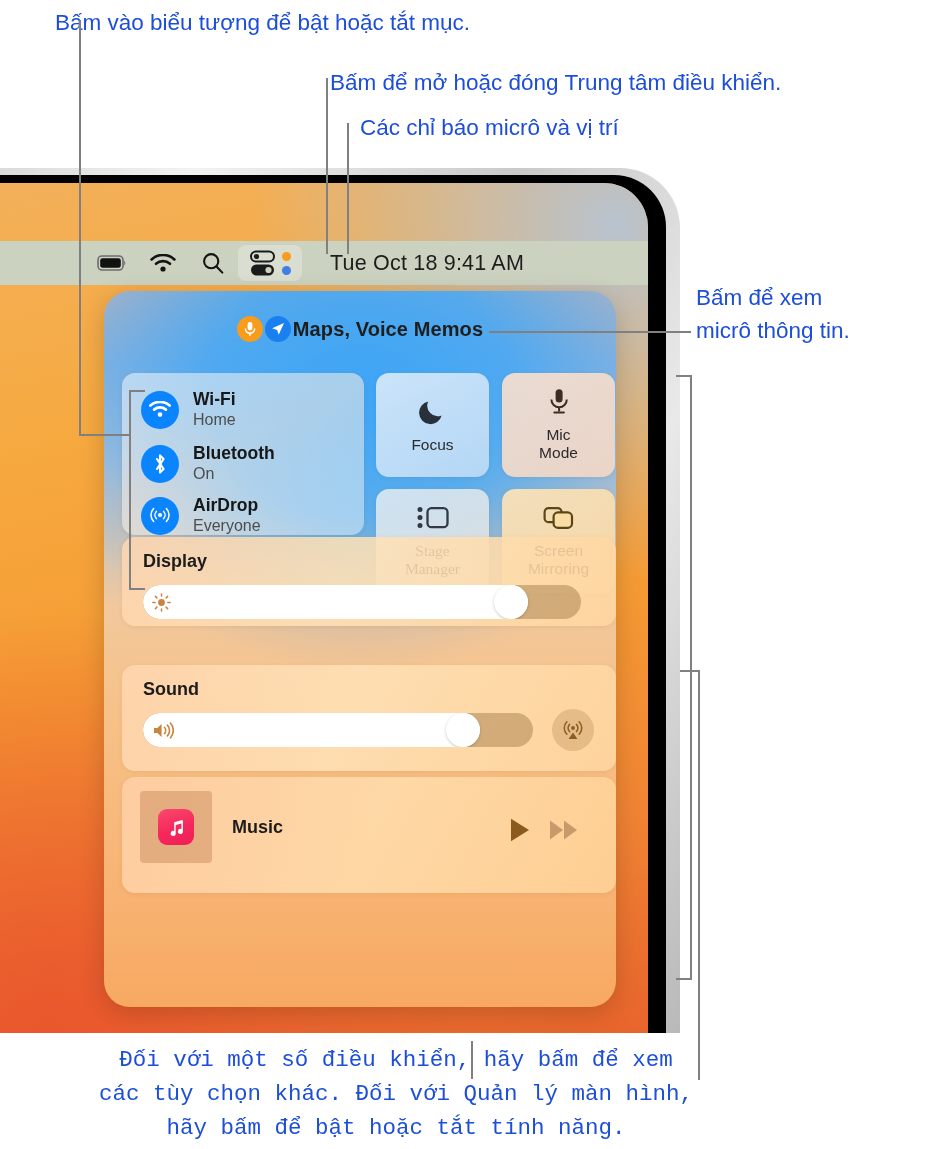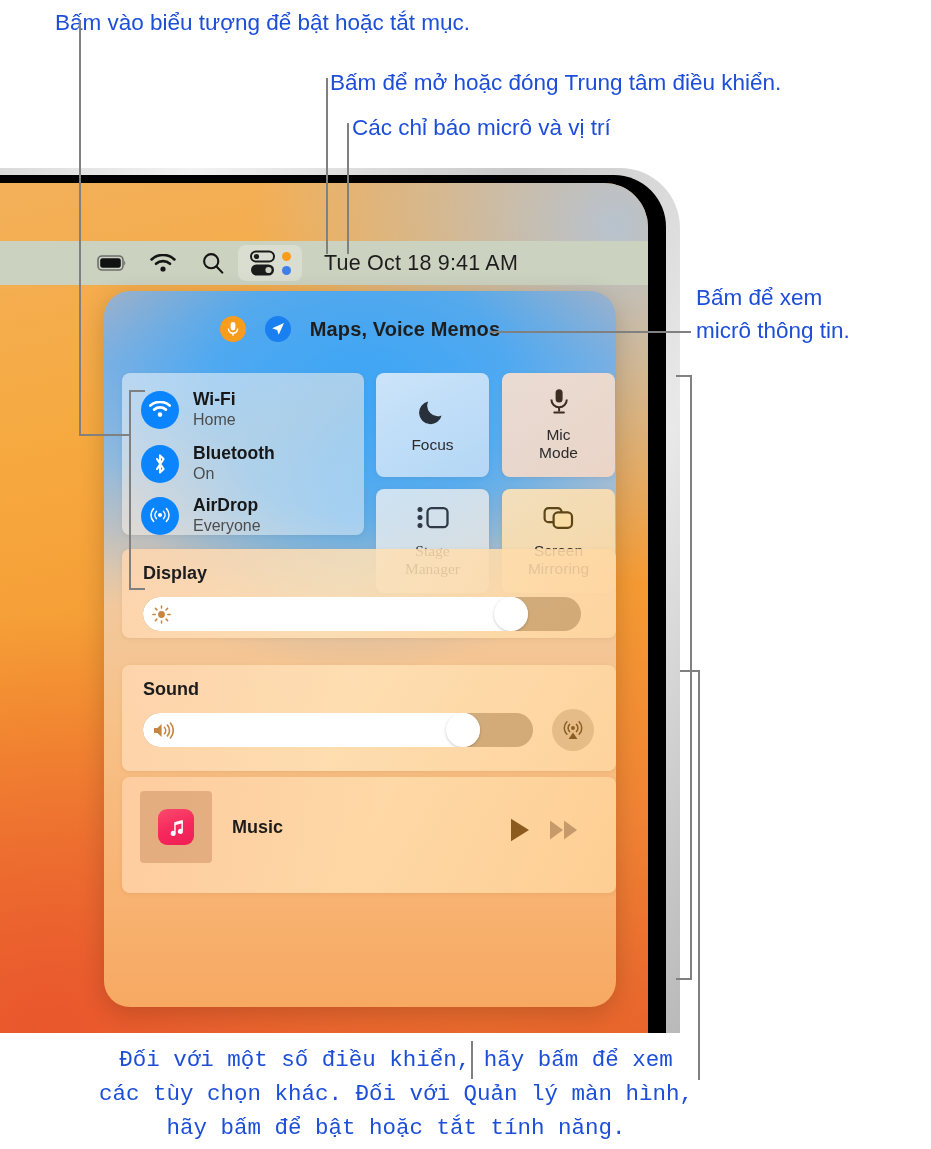--- a/index.html
+++ b/index.html
@@ -9,21 +9,21 @@
     -webkit-font-smoothing:antialiased;
   }
 
   
   .anno{
     position:absolute;color:#1d4ed8;font-size:22.5px;line-height:30px;
     font-family:"Liberation Sans","DejaVu Sans",sans-serif;white-space:pre;
   }
   #anno-top-1{left:55px;top:8px;}
   #anno-top-2{left:330px;top:68px;}
-  #anno-top-3{left:352px;top:113px;}
+  #anno-top-3{left:360px;top:113px;}
   #anno-right{left:696px;top:281px;line-height:33px;}
   #anno-bottom{left:96px;top:1043px;text-align:center;width:600px;line-height:34px;white-space:normal;font-family:Liberation Mono, monospace;}
 
   
   .lline{position:absolute;background:#808080;}
 
   
   #laptop{
     position:absolute;left:-20px;top:168px;width:700px;height:865px;
     background:linear-gradient(120deg,#d8d8d8 0%,#f2f2f2 18%,#c9c9c9 45%,#e9e9e9 70%,#b9b9b9 100%);
@@ -51,46 +51,46 @@
     position:absolute;left:0;top:58px;width:668px;height:44px;
     background:#ccd2c0;display:flex;align-items:center;
   }
   .mb-item{display:flex;align-items:center;justify-content:center;height:44px;}
   #mb-spacer{width:106px;}
   #mb-cc{
     width:64px;height:36px;margin-top:0;border-radius:8px;background:rgba(255,255,255,0.28);
     display:flex;align-items:center;justify-content:center;gap:7px;
   }
   #mb-clock{
-    font-size:21.5px;color:#1d1d1d;margin-left:22px;letter-spacing:.2px;
+    font-size:21.5px;color:#1d1d1d;margin-left:28px;letter-spacing:.2px;
     font-family:"Liberation Sans","DejaVu Sans",sans-serif;
   }
 
   
   #cc{
     position:absolute;left:124px;top:108px;width:512px;height:716px;
     border-radius:26px;overflow:hidden;
     background:
       radial-gradient(85% 52% at 50% 14%, #3ea5f5 0%, rgba(62,165,245,0.75) 34%, rgba(120,160,205,0.18) 62%, rgba(255,255,255,0) 75%),
       linear-gradient(180deg,#9fb4cc 0%, #7fb4e6 10%, #9cc0df 24%, #f2c89c 44%, #f7c187 60%, #f8b678 78%, #f7a962 100%);
     box-shadow:0 6px 26px rgba(0,0,0,.18);
   }
   #cc-header{
     position:absolute;left:0;top:0;width:512px;height:76px;
-    display:flex;align-items:center;justify-content:center;gap:19px;
+    display:flex;align-items:center;justify-content:center;gap:2px;
   }
   #cc-header .hdr-label{
     font-size:20px;font-weight:bold;color:#1e1e1e;letter-spacing:.1px;
   }
   .badge{width:26px;height:26px;border-radius:50%;display:flex;align-items:center;justify-content:center;}
   #mic-badge{background:#f79c1c;}
   #loc-badge{background:#1a80f0;}
 
   
-  .tile{border-radius:8px;position:absolute;box-shadow:0 1px 4px rgba(120,80,40,.10);}
+  .tile{border-radius:13px;position:absolute;box-shadow:0 1px 4px rgba(120,80,40,.10);}
 
   
   #grp-conn{
     left:18px;top:82px;width:242px;height:162px;
     background:linear-gradient(155deg,rgba(255,255,255,.50) 0%,rgba(255,240,226,.55) 45%,rgba(255,255,255,.42) 100%);
   }
   .conn-row{position:absolute;left:19px;display:flex;align-items:center;gap:14px;}
   .cicon{width:38px;height:38px;border-radius:50%;background:#0a84ff;display:flex;align-items:center;justify-content:center;flex:0 0 auto;}
   .ctext .t1{font-size:17.5px;font-weight:bold;color:#171717;line-height:20px;}
   .ctext .t2{font-size:16px;color:#4d4d4d;line-height:20px;margin-top:1px;}
@@ -98,21 +98,21 @@
   
   .sq{width:113px;height:104px;display:flex;flex-direction:column;align-items:center;justify-content:center;}
   .sq .lbl{font-size:15.5px;color:#2b2b2b;line-height:18px;text-align:center;margin-top:7px;}
   #tile-focus{left:272px;top:82px;background:linear-gradient(150deg,rgba(215,233,250,.92),rgba(196,222,246,.85));}
   #tile-mic{left:398px;top:82px;background:linear-gradient(150deg,rgba(244,223,209,.94),rgba(247,216,196,.88));}
   #tile-stage{left:272px;top:198px;background:linear-gradient(150deg,rgba(216,231,243,.92),rgba(226,226,222,.88));font-family:Liberation Serif, serif;}
   #tile-mirror{left:398px;top:198px;background:linear-gradient(150deg,rgba(250,226,186,.94),rgba(250,216,163,.9));}
 
   
   .scard{left:18px;width:494px;background:linear-gradient(110deg,rgba(255,214,176,.85) 0%,rgba(255,226,183,.85) 45%,rgba(255,214,160,.88) 100%);}
-  #card-display{top:258px;height:89px;}
+  #card-display{top:246px;height:89px;}
   #card-sound{top:374px;height:106px;}
   .scard .hd{position:absolute;left:21px;top:14px;font-size:18px;font-weight:bold;color:#1c1c1c;}
   .slider{
     position:absolute;left:21px;top:48px;height:34px;border-radius:17px;
     background:rgba(150,110,60,.42);overflow:hidden;
   }
   .slider .fill{position:absolute;left:0;top:0;height:34px;background:#ffffff;border-radius:17px;}
   .slider .knob{position:absolute;top:0;width:34px;height:34px;border-radius:50%;background:#fff;box-shadow:0 1px 3px rgba(0,0,0,.22);}
   #sl-display{width:438px;}
   #sl-display .fill{width:385px;}

